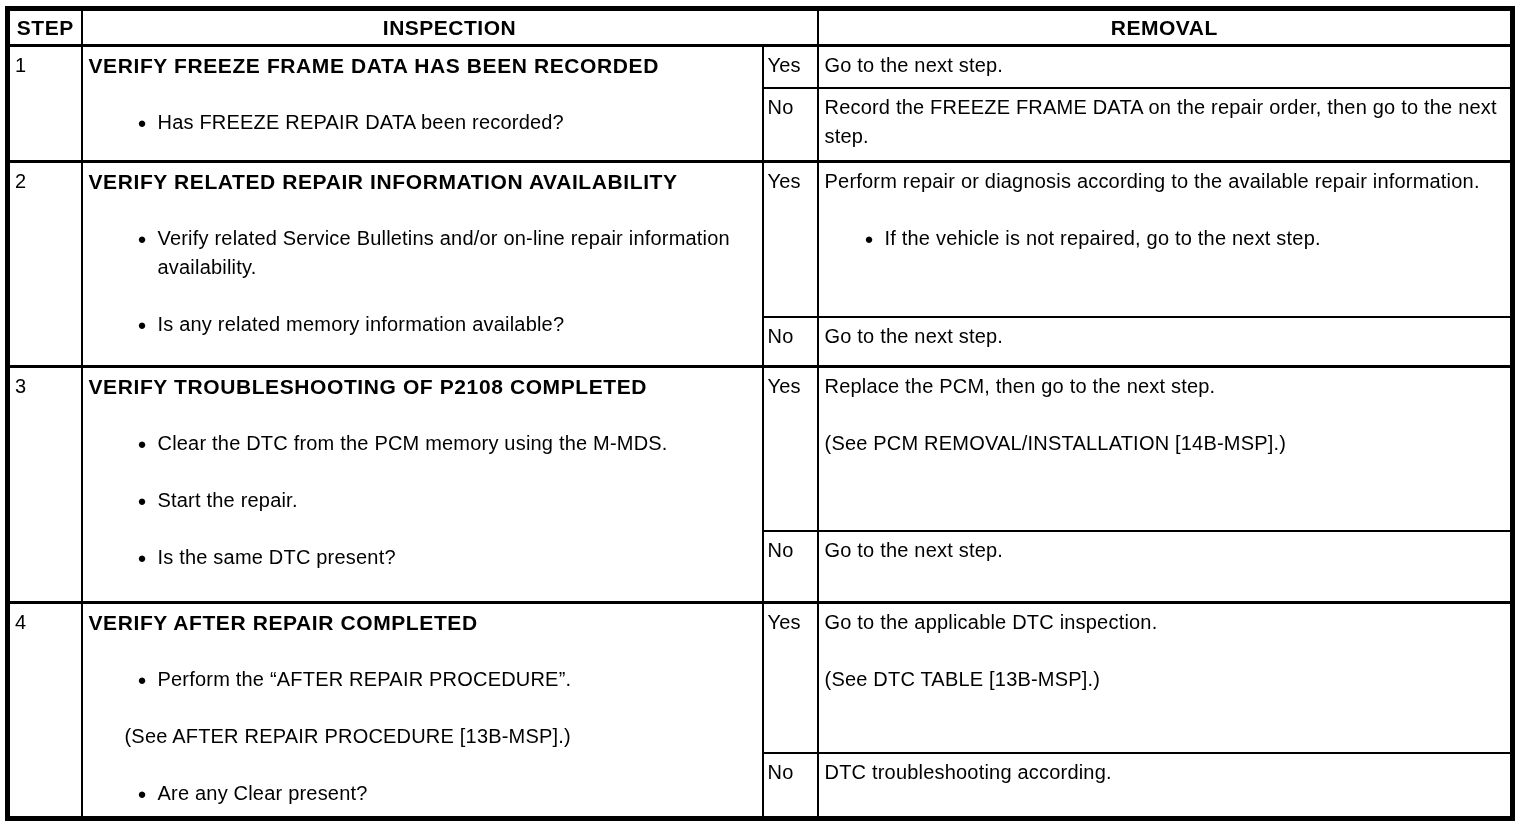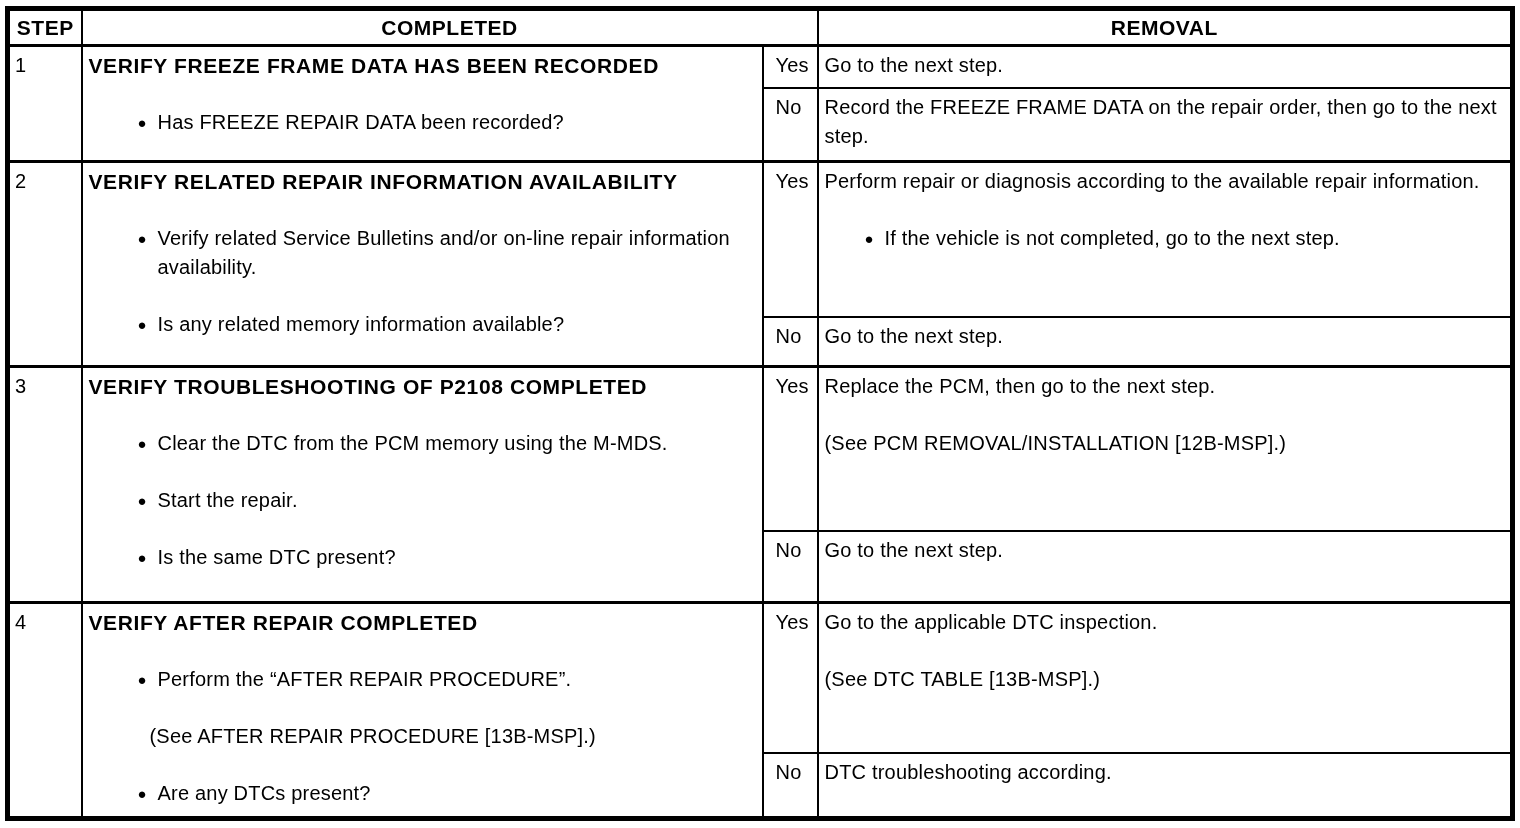--- a/index.html
+++ b/index.html
@@ -43,53 +43,53 @@
   tr.step-start > td { border-top-width: 3px; }
 
   tr.h-head { height: 33px; }
   tr.h-r1a { height: 42px; }  tr.h-r1b { height: 72px; }
   tr.h-r2a { height: 152px; } tr.h-r2b { height: 49px; }
   tr.h-r3a { height: 161px; } tr.h-r3b { height: 70px; }
   tr.h-r4a { height: 141px; } tr.h-r4b { height: 61px; }
 
   td.step-cell { padding-left: 5px; }
   td.insp-cell { padding-right: 14px; }
-  td.yn-cell   { padding-left: 12px; padding-right: 2px; }
+  td.yn-cell   { padding-left: 4px; padding-right: 2px; }
 
   .insp-title {
     font-weight: bold;
     font-size: 21px;
     letter-spacing: 0.6px;
   }
   .gap { margin-top: 28px; }
 
   .item { display: flex; }
   .dot {
     flex: none; width: 20px;
     font-size: 15px; line-height: 29px;
   }
   .insp-cell .item > .dot { margin-left: 49px; }
-  .insp-cell .indent-line { margin-left: 61px; }
+  .insp-cell .indent-line { margin-left: 36px; }
   .act-cell  .item > .dot { margin-left: 40px; }
 </style>
 </head>
 <body>
 
 <div class="sheet">
   <table class="ts">
     <colgroup>
       <col class="c-step">
         <col class="c-insp">
         <col class="c-yn">
         <col class="c-act">
     </colgroup>
     <thead>
       <tr class="h-head">
         <th>STEP</th>
-        <th colspan="2">COMPLETED</th>
+        <th colspan="2">INSPECTION</th>
         <th>REMOVAL</th>
       </tr>
     </thead>
     <tbody>
 
       <tr class="step-start h-r1a">
         <td class="step-cell" rowspan="2">1</td>
         <td class="insp-cell" rowspan="2">
           <div class="insp-title">VERIFY FREEZE FRAME DATA HAS BEEN RECORDED</div>
           <div class="item gap">
@@ -120,21 +120,21 @@
           <div class="item gap">
             <span class="dot">●</span>
             <span>Is any related memory information available?</span>
           </div>
         </td>
         <td class="yn-cell">Yes</td>
         <td class="act-cell">
           <div>Perform repair or diagnosis according to the available repair information.</div>
           <div class="item gap">
             <span class="dot">●</span>
-            <span>If the vehicle is not completed, go to the next step.</span>
+            <span>If the vehicle is not repaired, go to the next step.</span>
           </div>
         </td>
       </tr>
       <tr class="h-r2b">
         <td class="yn-cell">No</td>
         <td class="act-cell">
           <div>Go to the next step.</div>
         </td>
       </tr>
 
@@ -151,42 +151,42 @@
             <span>Start the repair.</span>
           </div>
           <div class="item gap">
             <span class="dot">●</span>
             <span>Is the same DTC present?</span>
           </div>
         </td>
         <td class="yn-cell">Yes</td>
         <td class="act-cell">
           <div>Replace the PCM, then go to the next step.</div>
-          <div class="gap">(See PCM REMOVAL/INSTALLATION [12B-MSP].)</div>
+          <div class="gap">(See PCM REMOVAL/INSTALLATION [14B-MSP].)</div>
         </td>
       </tr>
       <tr class="h-r3b">
         <td class="yn-cell">No</td>
         <td class="act-cell">
           <div>Go to the next step.</div>
         </td>
       </tr>
 
       <tr class="step-start h-r4a">
         <td class="step-cell" rowspan="2">4</td>
         <td class="insp-cell" rowspan="2">
           <div class="insp-title">VERIFY AFTER REPAIR COMPLETED</div>
           <div class="item gap">
             <span class="dot">●</span>
             <span>Perform the “AFTER REPAIR PROCEDURE”.</span>
           </div>
           <div class="indent-line gap">(See AFTER REPAIR PROCEDURE [13B-MSP].)</div>
           <div class="item gap">
             <span class="dot">●</span>
-            <span>Are any DTCs present?</span>
+            <span>Are any Clear present?</span>
           </div>
         </td>
         <td class="yn-cell">Yes</td>
         <td class="act-cell">
           <div>Go to the applicable DTC inspection.</div>
           <div class="gap">(See DTC TABLE [13B-MSP].)</div>
         </td>
       </tr>
       <tr class="h-r4b">
         <td class="yn-cell">No</td>

